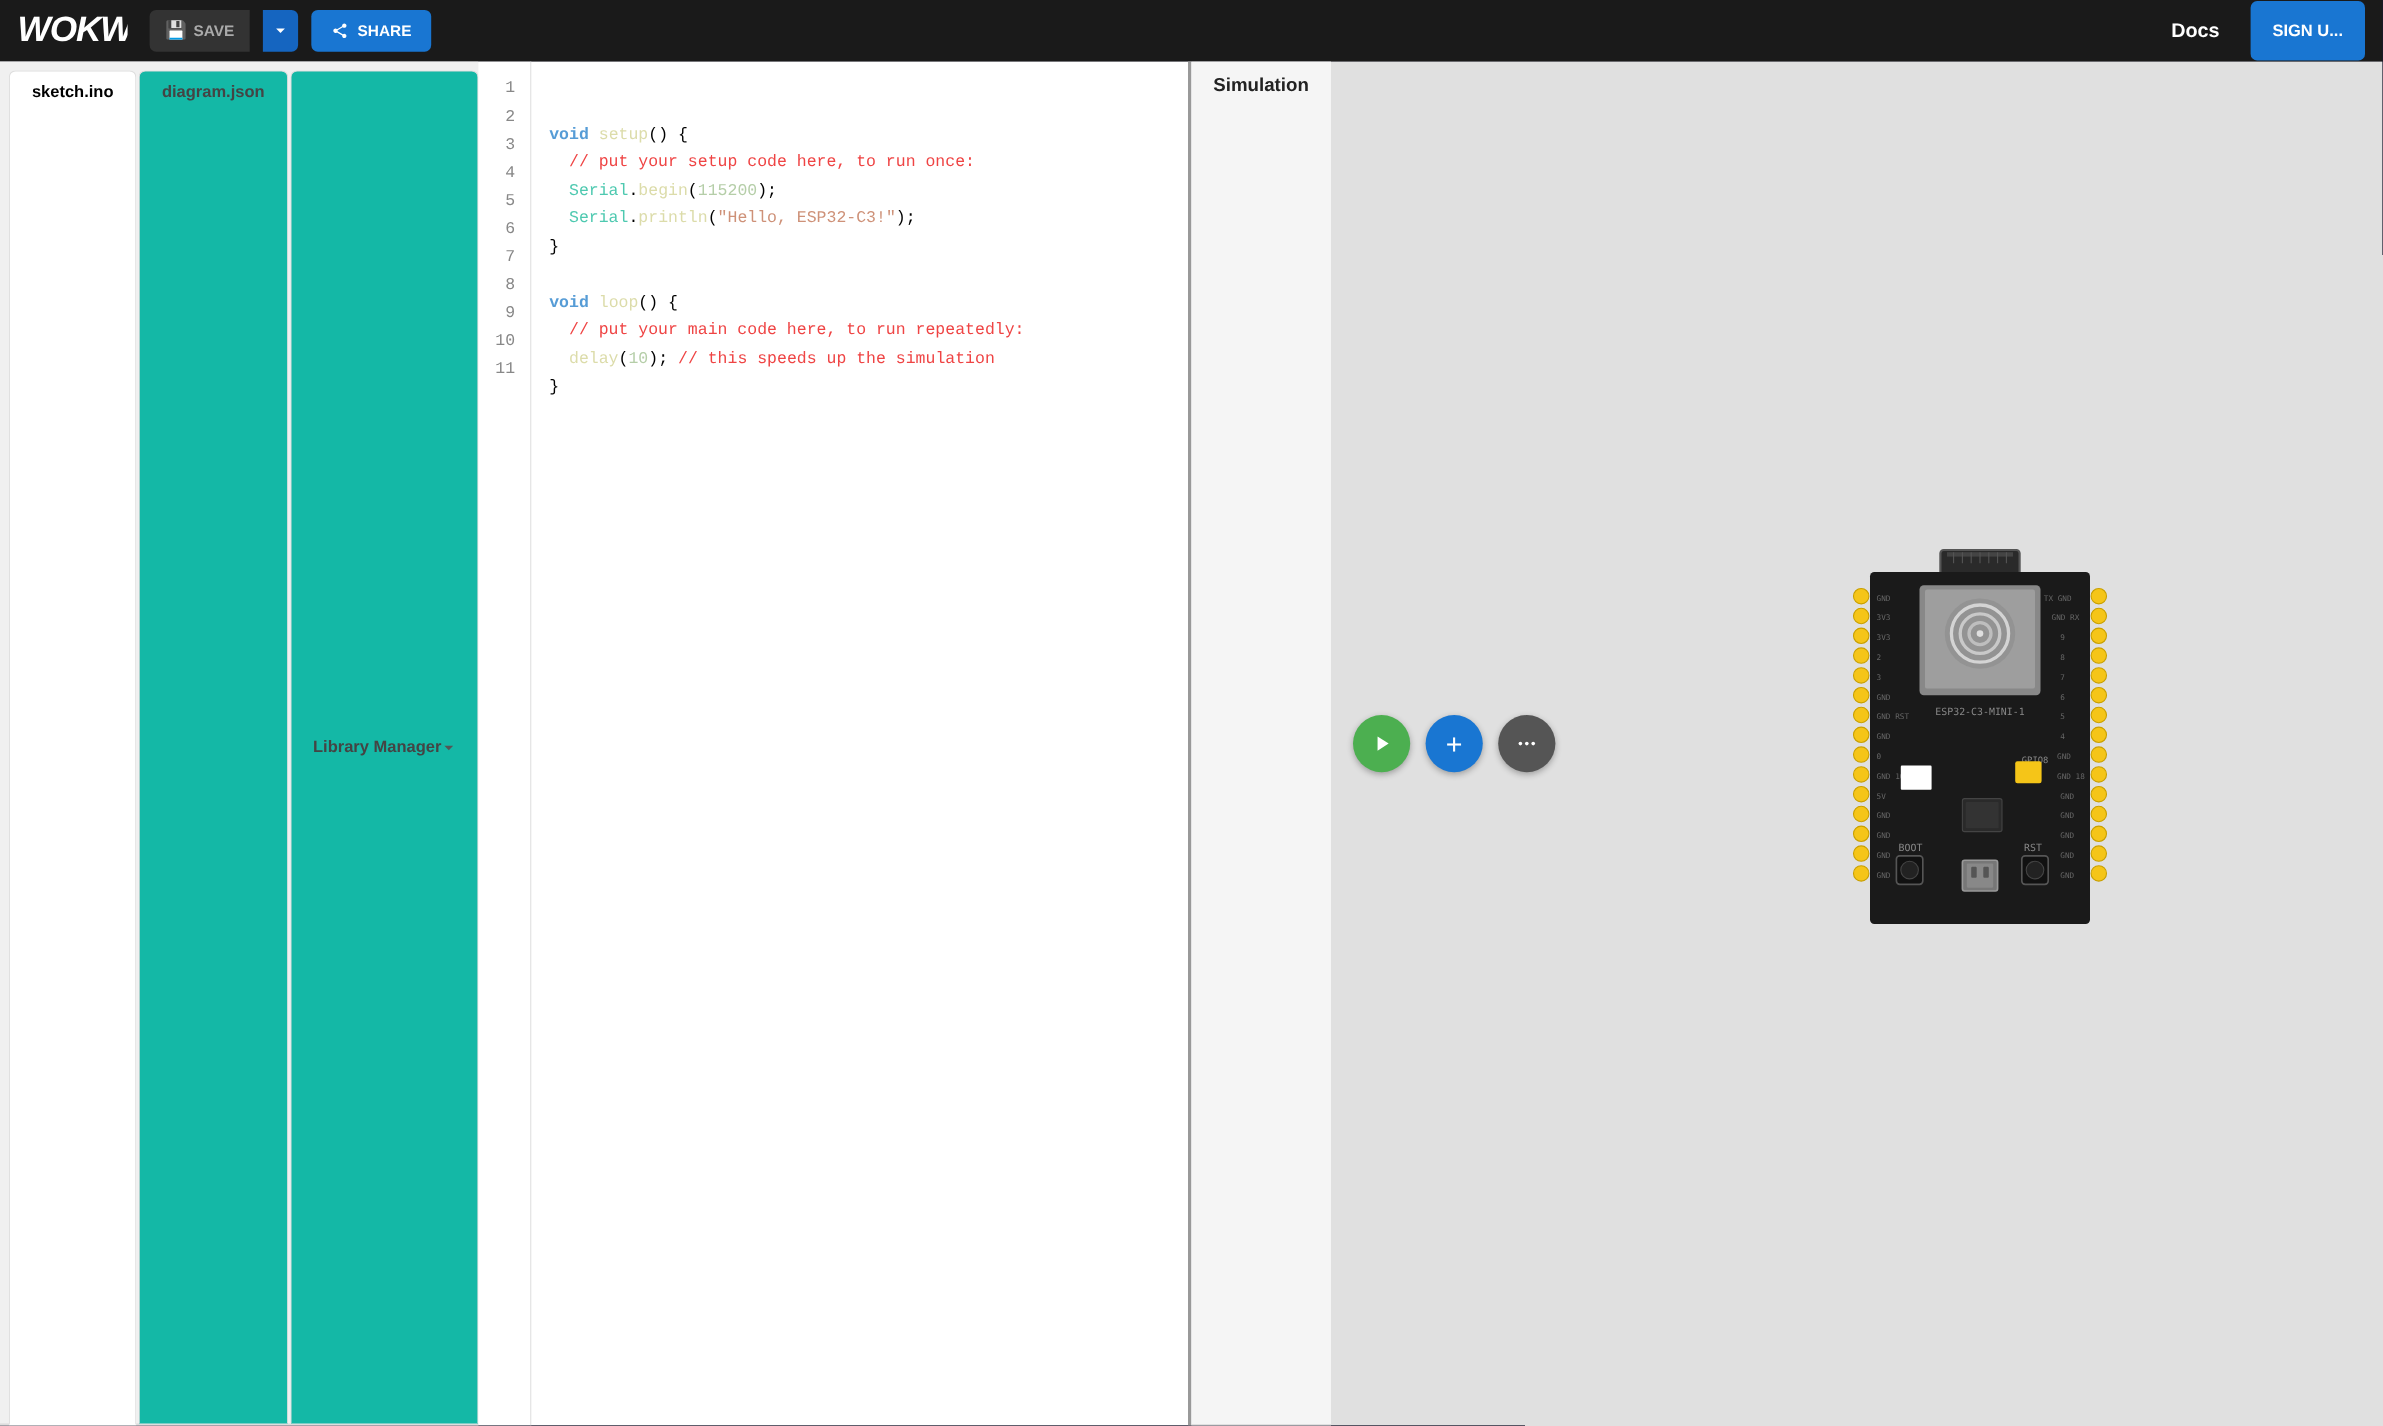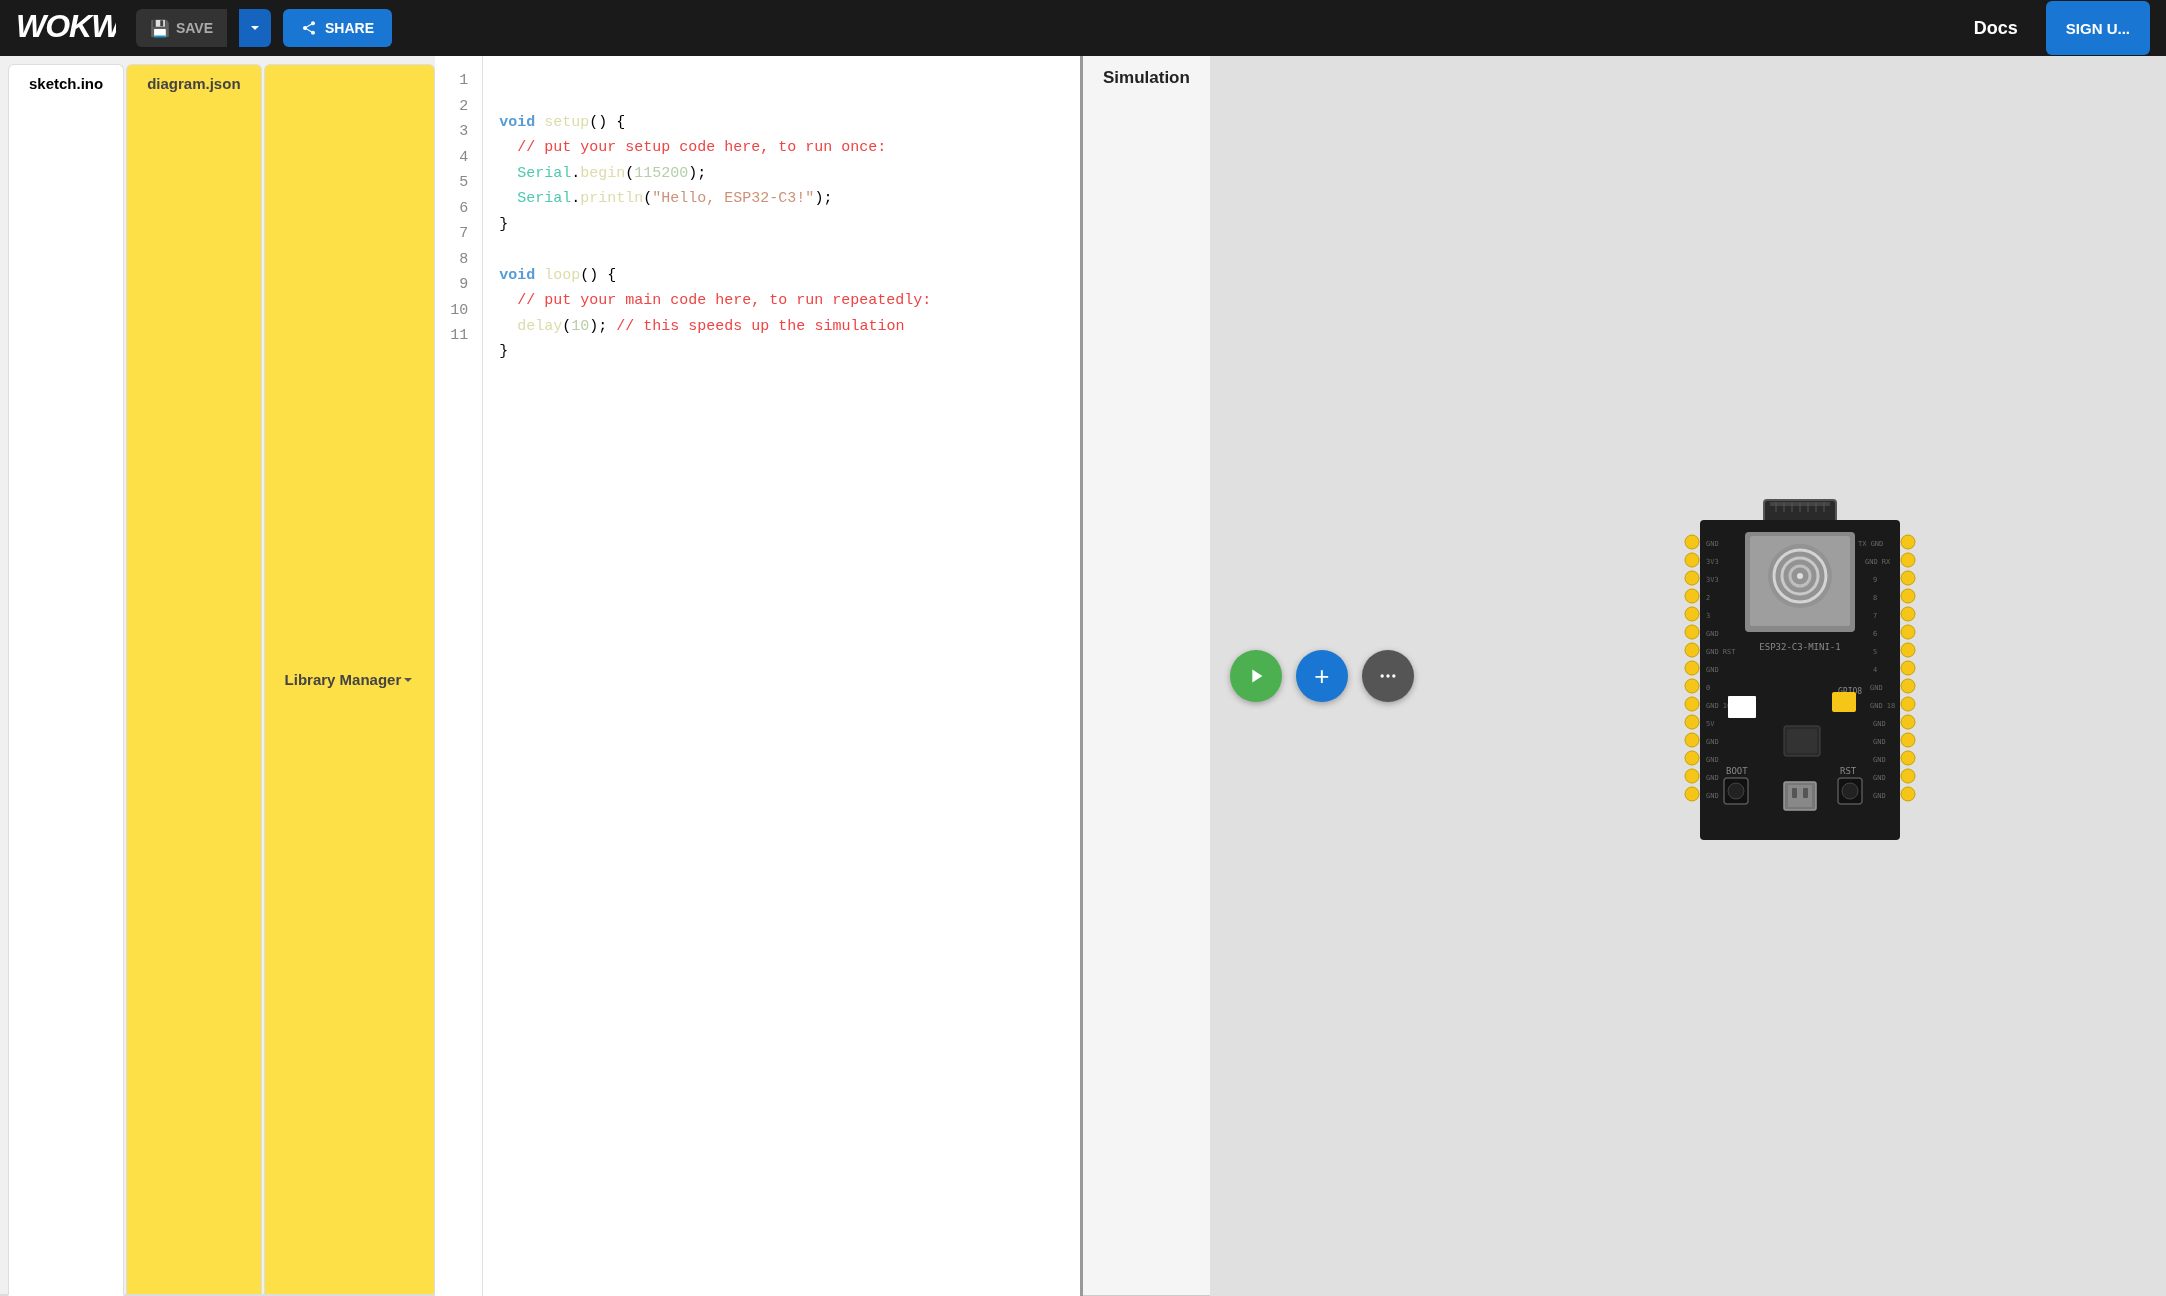--- a/index.html
+++ b/index.html
@@ -106,21 +106,21 @@
       padding-top: 8px;
       padding-left: 8px;
       gap: 2px;
     }
     .tab {
       padding: 10px 20px;
       font-size: 15px;
       font-weight: 600;
       cursor: pointer;
       border-radius: 6px 6px 0 0;
-      background: #fde047;
+      background: #14b8a6;
       color: #444;
       border: 1px solid #ddd;
       border-bottom: none;
     }
     .tab.active {
       background: #fff;
       color: #000;
       border-bottom: 2px solid #fff;
       margin-bottom: -2px;
     }

